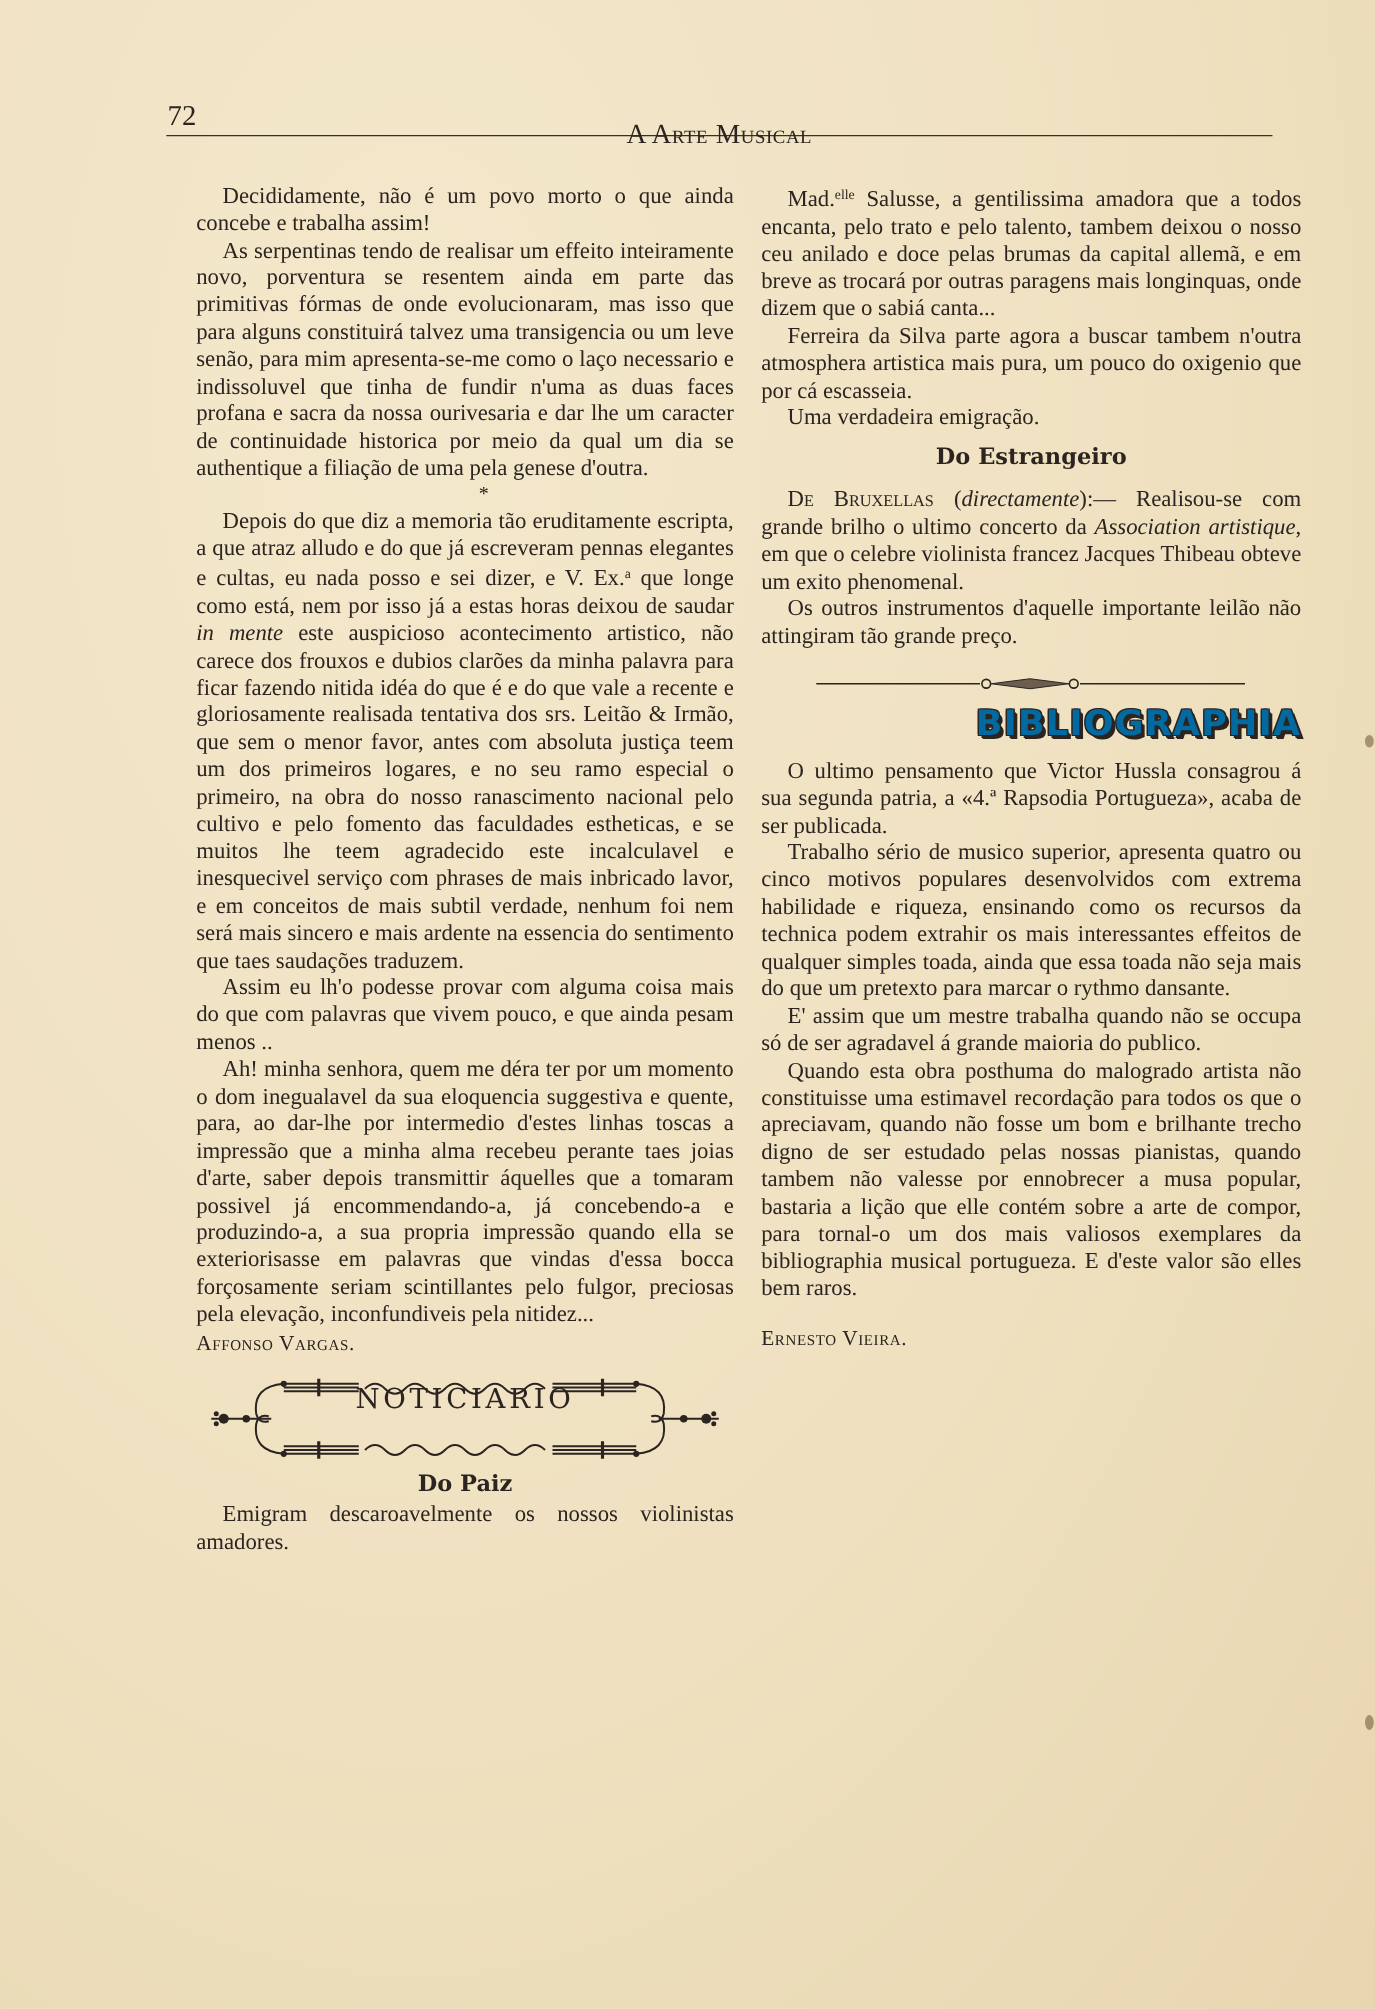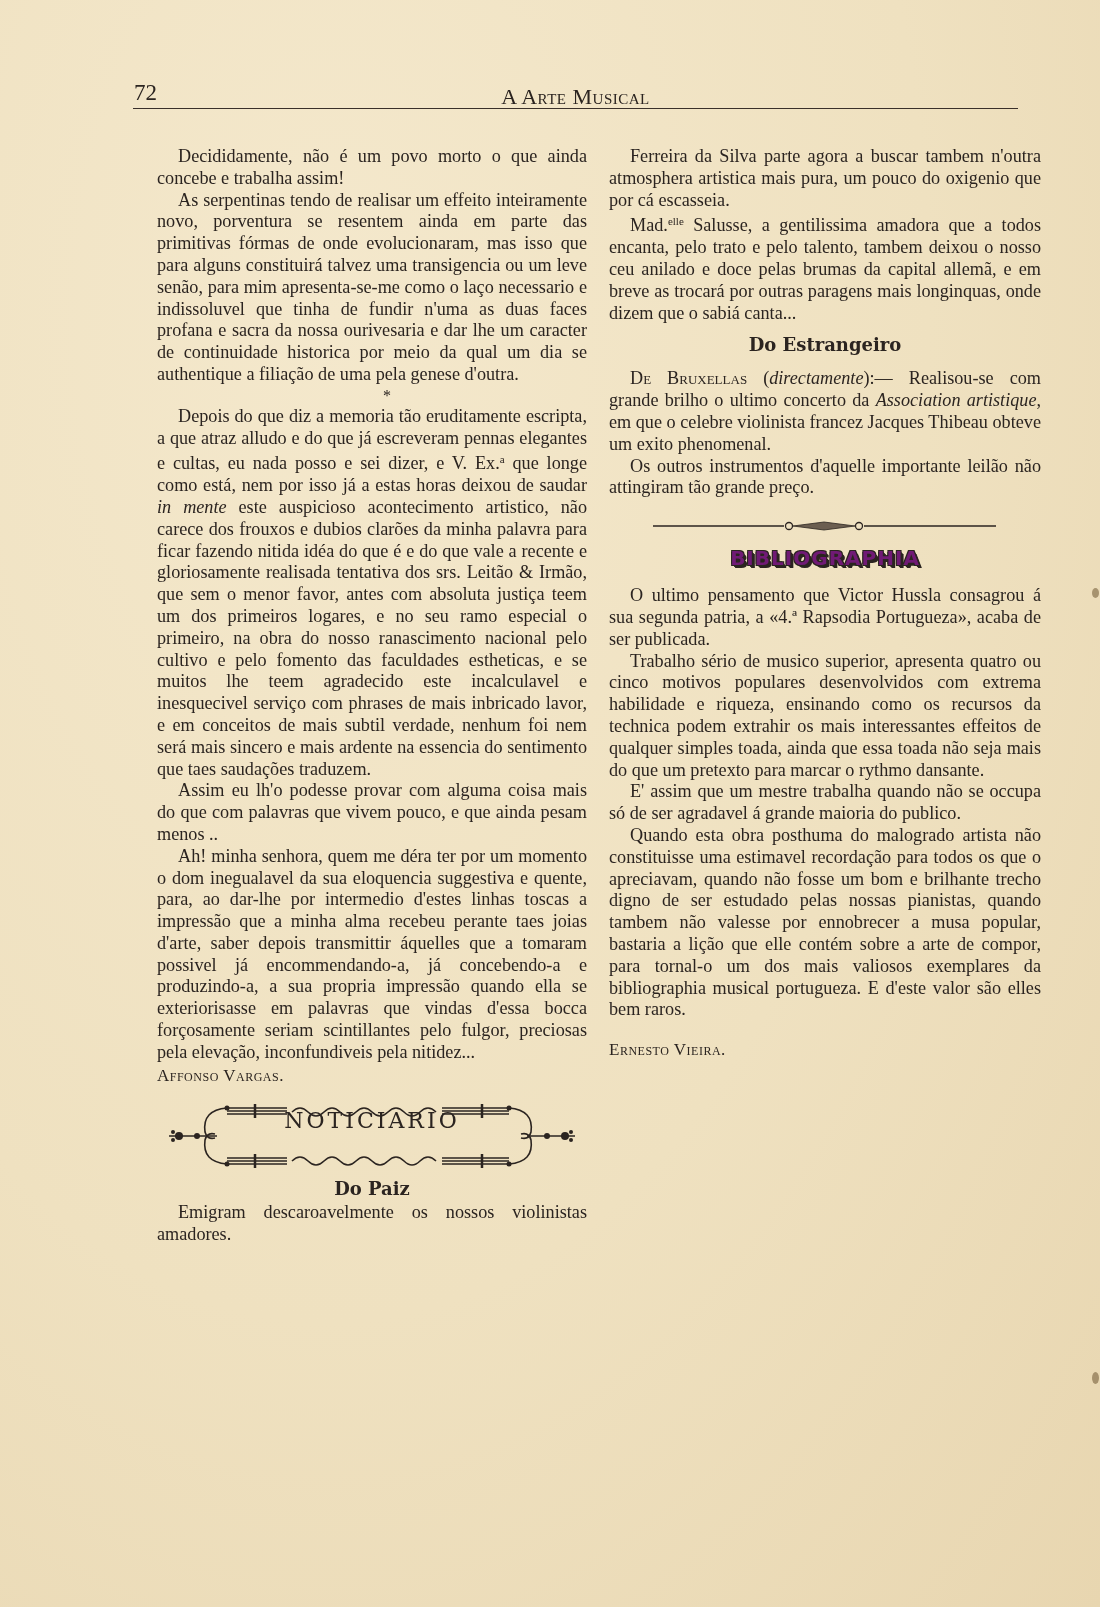--- a/index.html
+++ b/index.html
@@ -11,41 +11,41 @@
     color: #2b2420;
     position: relative;
   }
   .page { position: absolute; left: 0; top: 0; width: 1100px; height: 1607px; }
   .running-head {
     position: absolute; left: 133px; top: 78px; width: 885px; height: 30px;
     border-bottom: 1.5px solid #3a302a;
   }
   .page-number { position: absolute; left: 1px; top: 2px; font-size: 23px; }
   .journal-title {
-    position: absolute; left: 0; right: 0; top: 6px; text-align: center;
+    position: absolute; left: 0; right: 0; top: 16px; text-align: center;
     font-size: 22px; font-variant: small-caps; letter-spacing: 0.5px;
   }
   .col { position: absolute; top: 146px; font-size: 18.2px; line-height: 21.8px; text-align: justify; margin-left: 24px; }
   .col-left { left: 133px; width: 430px; }
   .col-right { left: 585px; width: 432px; }
   p { margin: 0; text-indent: 21px; hyphens: manual; }
   .sc { font-variant: small-caps; }
   .signature { text-align: left; font-variant: small-caps; font-size: 17px; letter-spacing: 0.5px; margin-top: 1px; padding-right: 2px; }
   .asterism { text-align: center; font-size: 16px; line-height: 20px; padding-left: 30px; }
   .section-sub { text-align: center; font-weight: bold; font-size: 18px; line-height: 22px; margin: 8px 0 8px 0; font-family: "DejaVu Serif", serif; }
   .noticiario-banner { margin: 16px 0 0 0; height: 68px; position: relative; }
   .noticiario-banner svg { position: absolute; left: 0; top: 0; }
   .noticiario-title {
     position: absolute; left: 0; right: 0; top: 8px; text-align: center;
     font-family: "DejaVu Serif", serif; font-size: 22px; letter-spacing: 3px; font-weight: normal;
   }
   .divider { margin: 18px 0 12px 0; height: 14px; position: relative; }
   .biblio-title {
-    text-align: center; font-family: "DejaVu Sans", sans-serif; font-weight: bold;
-    font-size: 20px; letter-spacing: 1px; color: #701a75;
+    text-align: right; font-family: "DejaVu Sans", sans-serif; font-weight: bold;
+    font-size: 28px; letter-spacing: 1px; color: #0369a1;
     text-shadow: 1px 1px 0 #2b2420, 2px 2px 0 #2b2420, 3px 3px 0 #2b2420, -1px -1px 0 #2b2420, 1px -1px 0 #2b2420, -1px 1px 0 #2b2420;
     margin: 12px 0 12px 0; line-height: 30px;
   }
   .sup { font-size: 11px; vertical-align: 6px; }
   em { font-style: italic; }
   .stain { position: absolute; border-radius: 50%; background: rgba(110,85,50,0.55); }
 </style>
 </head>
 <body>
 
@@ -108,22 +108,23 @@
             <circle cx="352" cy="62" r="2.5"></circle>
         </g>
       </svg>
       <div class="noticiario-title">NOTICIARIO</div>
     </div>
     <div class="section-sub">Do Paiz</div>
     <p style="margin-top:-6px;">Emigram descaroavelmente os nossos violinistas amadores.</p>
   </div>
 
   <div class="col col-right">
+    <p><span>Mad.</span><span class="sup">elle</span><span> Salusse, a gentilissima amadora que a todos encanta, pelo trato e pelo talento, tambem deixou o nosso ceu anilado e doce pelas brumas da capital allemã, e em breve as trocará por outras paragens mais longinquas, onde dizem que o sabiá canta...</span></p>
     <p>Ferreira da Silva parte agora a buscar tambem n'outra atmosphera artistica mais pura, um pouco do oxigenio que por cá escasseia.</p>
-    <p><span>Mad.</span><span class="sup">elle</span><span> Salusse, a gentilissima amadora que a todos encanta, pelo trato e pelo talento, tambem deixou o nosso ceu anilado e doce pelas brumas da capital allemã, e em breve as trocará por outras paragens mais longinquas, onde dizem que o sabiá canta...</span></p>
+    <p>Uma verdadeira emigração.</p>
 
     <div class="section-sub" style="margin:10px 0 12px 0;">Do Estrangeiro</div>
     <p><span class="sc">De Bruxellas</span><span> (</span><em>directamente</em><span>):— Realisou-se com grande brilho o ultimo concerto da </span><em>Association artistique</em><span>, em que o celebre violinista francez Jacques Thibeau obteve um exito phenomenal.</span></p>
     <p>Os outros instrumentos d'aquelle importante leilão não attingiram tão grande preço.</p>
 
     <div class="divider">
       <svg width="432" height="14" viewBox="0 0 432 14">
         <line x1="44" y1="7" x2="175" y2="7" stroke="#2b2420" stroke-width="1.3"></line>
         <circle cx="180" cy="7" r="3.5" fill="none" stroke="#2b2420" stroke-width="1.3"></circle>
         <path d="M184 7 L215 3 L246 7 L215 11 Z" fill="#6b5e50" stroke="#2b2420" stroke-width="0.8"></path>

